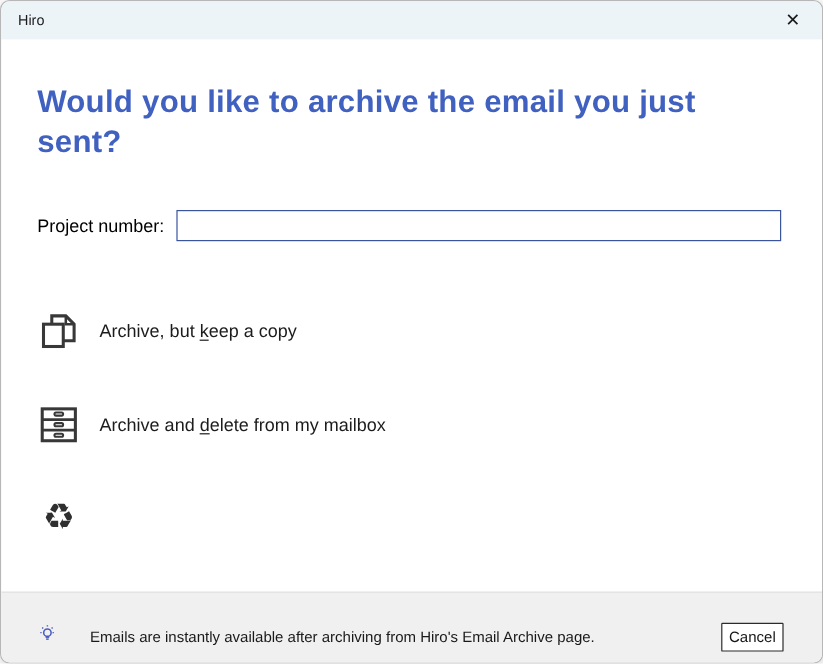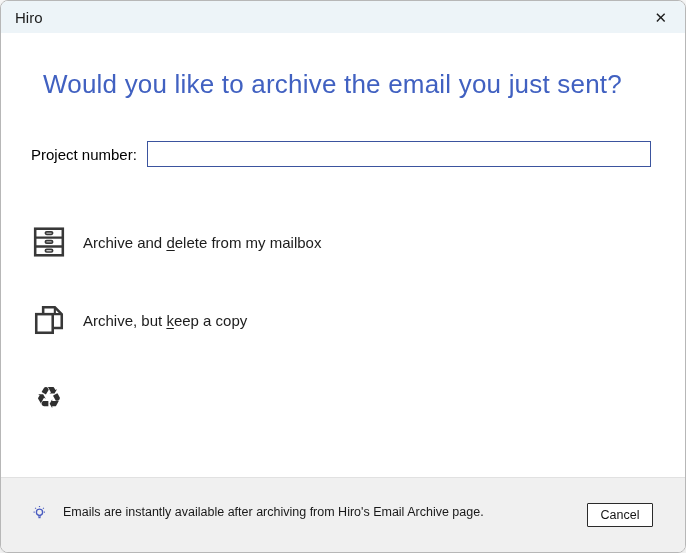--- a/index.html
+++ b/index.html
@@ -12,32 +12,32 @@
     display:flex; flex-direction:column;
     box-shadow:0 2px 8px rgba(0,0,0,0.12);
   }
 
   
   .titlebar {
     flex:none; height:32px; background:#edf4f8;
     display:flex; align-items:center;
     padding:0 10px 0 14px;
   }
-  .window-title { flex:1; font-size:15px; color:#1b1b1b; }
+  .window-title { flex:1; font-size:12px; color:#1b1b1b; }
   .close-btn {
     border:none; background:transparent; cursor:pointer;
     font-size:15px; line-height:1; color:#1b1b1b;
     padding:4px 8px; font-family:inherit;
   }
 
   
   .body { flex:1; padding:34px 34px 0 30px; background:#ffffff; }
 
   .heading {
-    margin:0 0 40px 12px; font-size:26px; font-weight:400;
+    margin:0 0 40px 0; font-size:26px; font-weight:700;
     color:#4161c1; letter-spacing:0.2px; line-height:34px;
   }
 
   .project-row { display:flex; align-items:center; margin-bottom:58px; }
   .project-label { font-size:15px; color:#000000; margin-right:10px; white-space:nowrap; }
   .project-input {
     flex:1; height:24px; box-sizing:content-box;
     border:1px solid #3b549e; border-radius:0;
     font-size:14px; padding:0 6px; outline:none;
     font-family:inherit; color:#1f1f1f; background:#fff;
@@ -53,24 +53,24 @@
   .option-label { font-size:15px; color:#1c1c1c; }
   .accel { text-decoration:underline; text-underline-offset:2px; }
 
   
   .footer {
     flex:none; height:75px; box-sizing:border-box;
     background:#f0f0f0; border-top:1px solid #e1e1e1;
     display:flex; align-items:center;
     padding:0 32px 0 30px;
   }
-  .tip { flex:1; display:flex; gap:15px; }
+  .tip { flex:1; display:flex; align-items:center; gap:27px; }
   .tip-text { font-size:12.5px; color:#191919; }
   .cancel-btn {
-    width:66px; height:24px; background:#ffffff;
+    width:52px; height:24px; background:#ffffff;
     border:1px solid #2b2b2b; border-radius:1px;
     font-size:12.5px; color:#141414; cursor:pointer;
     font-family:inherit; padding:0;
   }
 </style>
 </head>
 <body>
 
 <div class="dialog">
 
@@ -86,40 +86,40 @@
     <h1 class="heading">Would you like to archive the email you just sent?</h1>
 
     <div class="project-row">
       <span class="project-label">Project number:</span>
       <input class="project-input" type="text" value="" style="">
     </div>
 
     <div class="option">
       <span class="option-icon">
         <svg width="34" height="34" viewBox="0 0 32 32" fill="none">
+          <path d="M10.5 4 H21.5 L28 10.5 V23.5 H10.5 Z" stroke="#383838" stroke-width="2.4" fill="none"></path>
+          <path d="M21.5 4 V10.5 H28" stroke="#383838" stroke-width="2" fill="none"></path>
+          <rect x="4" y="10.5" width="15.5" height="17.5" stroke="#383838" stroke-width="2.4" fill="#ffffff"></rect>
+        </svg>
+      </span>
+      <span class="option-label"><span>Archive, but </span><span class="accel">k</span><span>eep a copy</span></span>
+    </div>
+
+    <div class="option">
+      <span class="option-icon">
+        <svg width="34" height="34" viewBox="0 0 32 32" fill="none">
           <rect x="3" y="3.5" width="26" height="25" stroke="#383838" stroke-width="2.4"></rect>
           <line x1="3" y1="11.9" x2="29" y2="11.9" stroke="#383838" stroke-width="2.2"></line>
           <line x1="3" y1="20.2" x2="29" y2="20.2" stroke="#383838" stroke-width="2.2"></line>
           <rect x="12.6" y="6.4" width="6.8" height="2.4" rx="1.2" stroke="#383838" stroke-width="1.6"></rect>
           <rect x="12.6" y="14.7" width="6.8" height="2.4" rx="1.2" stroke="#383838" stroke-width="1.6"></rect>
           <rect x="12.6" y="23.0" width="6.8" height="2.4" rx="1.2" stroke="#383838" stroke-width="1.6"></rect>
         </svg>
       </span>
       <span class="option-label"><span>Archive and </span><span class="accel">d</span><span>elete from my mailbox</span></span>
-    </div>
-
-    <div class="option">
-      <span class="option-icon">
-        <svg width="34" height="34" viewBox="0 0 32 32" fill="none">
-          <path d="M10.5 4 H21.5 L28 10.5 V23.5 H10.5 Z" stroke="#383838" stroke-width="2.4" fill="none"></path>
-          <path d="M21.5 4 V10.5 H28" stroke="#383838" stroke-width="2" fill="none"></path>
-          <rect x="4" y="10.5" width="15.5" height="17.5" stroke="#383838" stroke-width="2.4" fill="#ffffff"></rect>
-        </svg>
-      </span>
-      <span class="option-label"><span>Archive, but </span><span class="accel">k</span><span>eep a copy</span></span>
     </div>
 
     <div class="option">
       <span class="option-icon">
         <span class="recycle-glyph">♻</span>
       </span>
     </div>
 
   </div>
 

